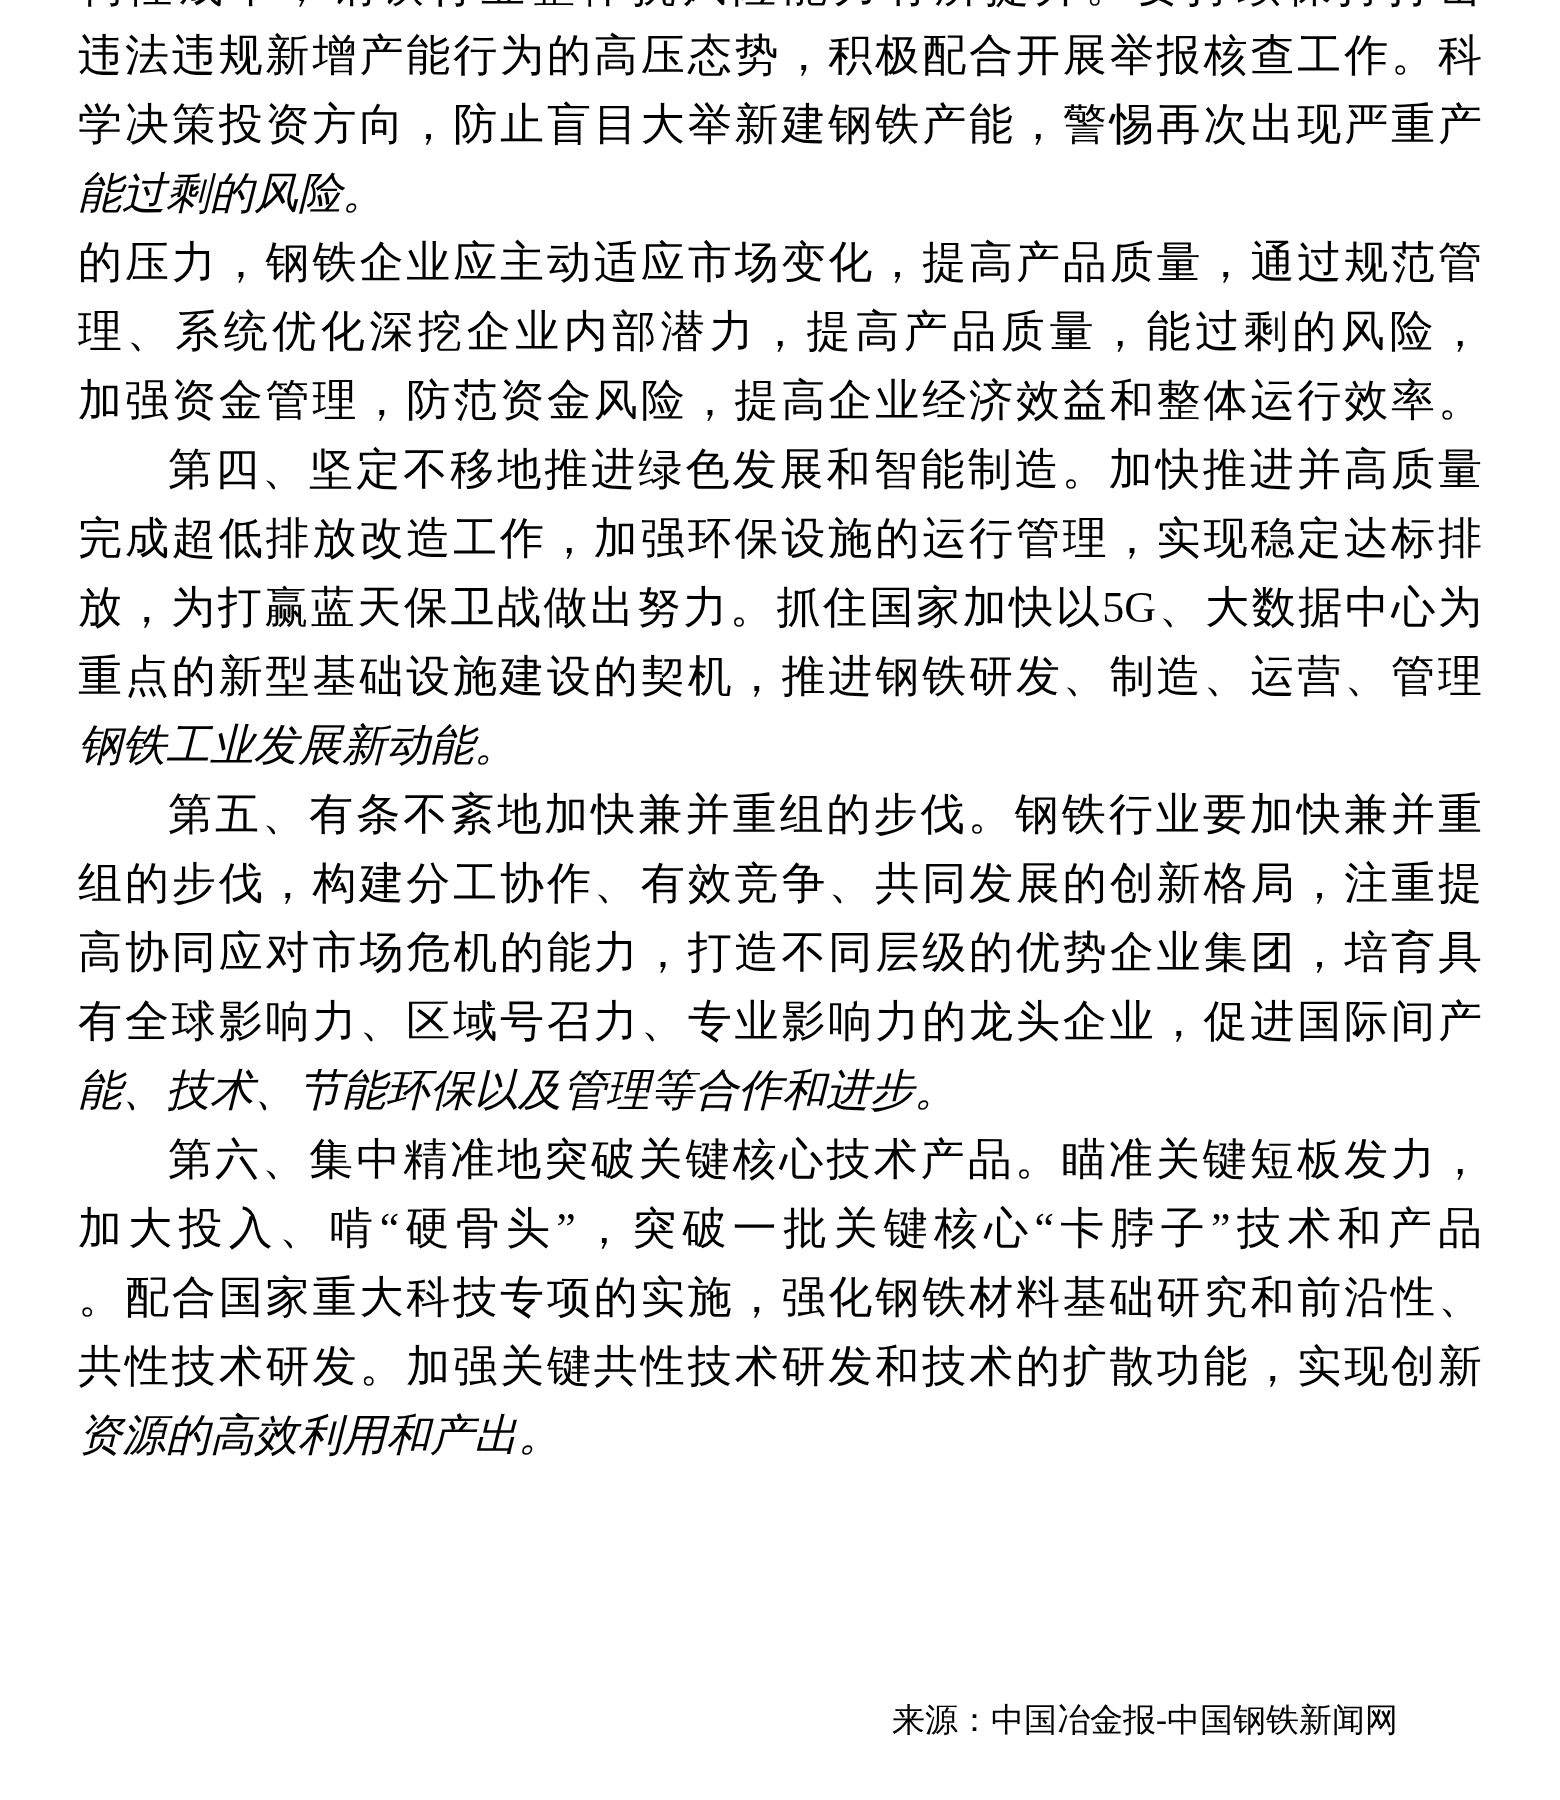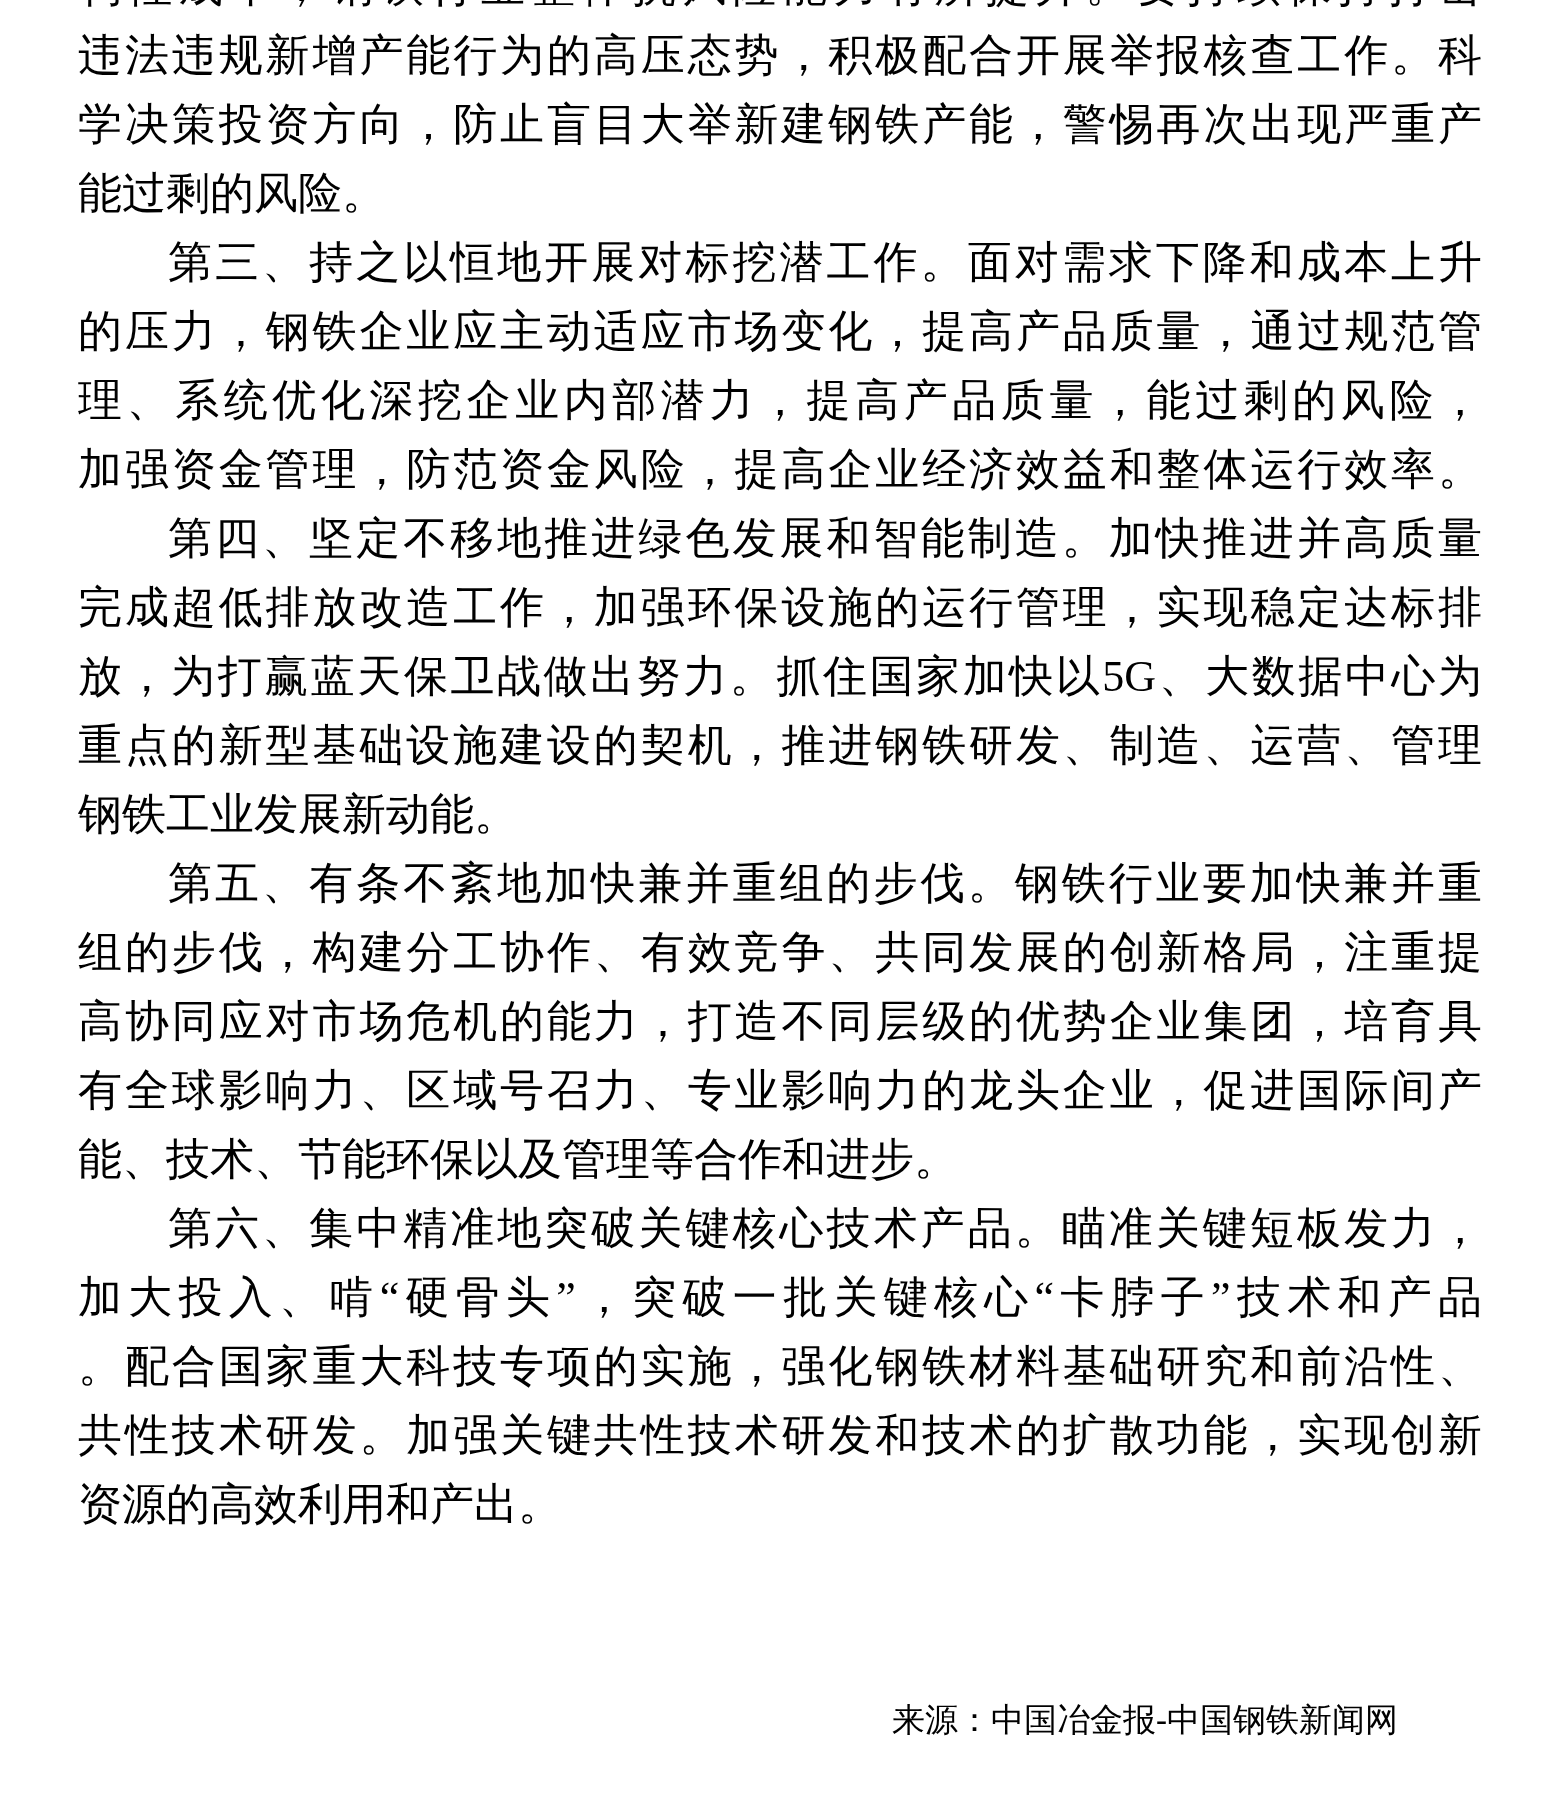--- a/index.html
+++ b/index.html
@@ -31,20 +31,21 @@
     font-size: 44px;
     letter-spacing: 0;
     white-space: nowrap;
     text-align: justify;
     text-align-last: justify;
     -moz-text-align-last: justify;
   }
   .line.short {
     text-align: center;
     text-align-last: left;
+    font-style: italic;
     -moz-text-align-last: left;
   }
   .line.indent {
     padding-left: 90px;
   }
   .source-line {
     position: absolute;
     top: 1678px;
     right: 150px;
     height: 48px;
@@ -56,21 +57,20 @@
 </style>
 </head>
 <body>
 
 <div class="page">
   <div class="body-text">
     <div class="line">构性成本，钢铁行业整体抗风险能力有所提升。要持续保持打击</div>
     <div class="line">违法违规新增产能行为的高压态势，积极配合开展举报核查工作。科</div>
     <div class="line">学决策投资方向，防止盲目大举新建钢铁产能，警惕再次出现严重产</div>
     <div class="line short">能过剩的风险。</div>
-    <div class="line indent">第三、持之以恒地开展对标挖潜工作。面对需求下降和成本上升</div>
     <div class="line">的压力，钢铁企业应主动适应市场变化，提高产品质量，通过规范管</div>
     <div class="line">理、系统优化深挖企业内部潜力，提高产品质量，能过剩的风险，</div>
     <div class="line">加强资金管理，防范资金风险，提高企业经济效益和整体运行效率。</div>
     <div class="line indent">第四、坚定不移地推进绿色发展和智能制造。加快推进并高质量</div>
     <div class="line">完成超低排放改造工作，加强环保设施的运行管理，实现稳定达标排</div>
     <div class="line">放，为打赢蓝天保卫战做出努力。抓住国家加快以5G、大数据中心为</div>
     <div class="line">重点的新型基础设施建设的契机，推进钢铁研发、制造、运营、管理</div>
     <div class="line short">钢铁工业发展新动能。</div>
     <div class="line indent">第五、有条不紊地加快兼并重组的步伐。钢铁行业要加快兼并重</div>
     <div class="line">组的步伐，构建分工协作、有效竞争、共同发展的创新格局，注重提</div>

